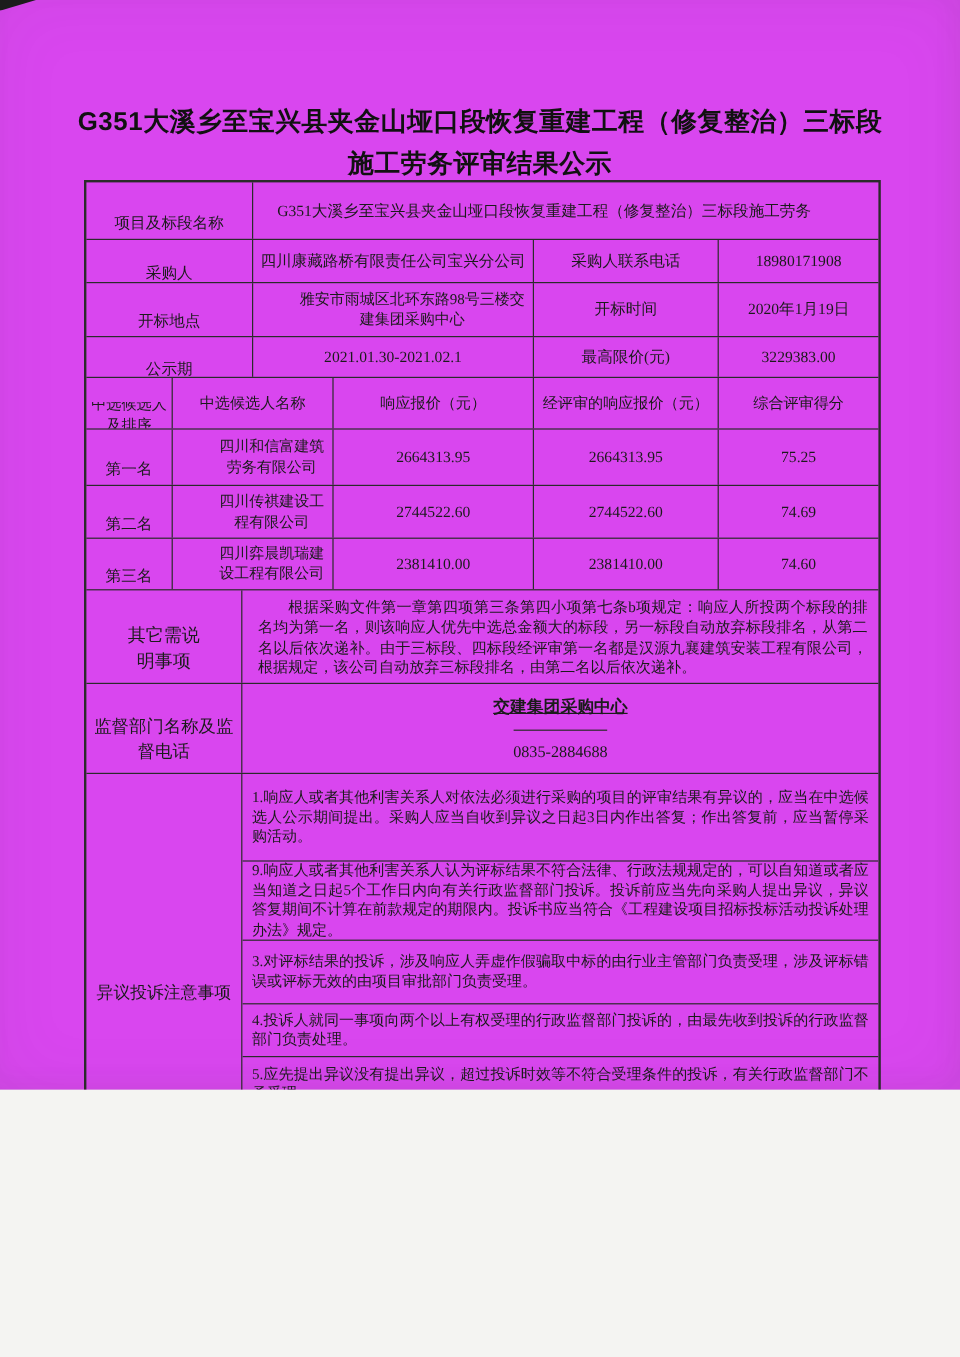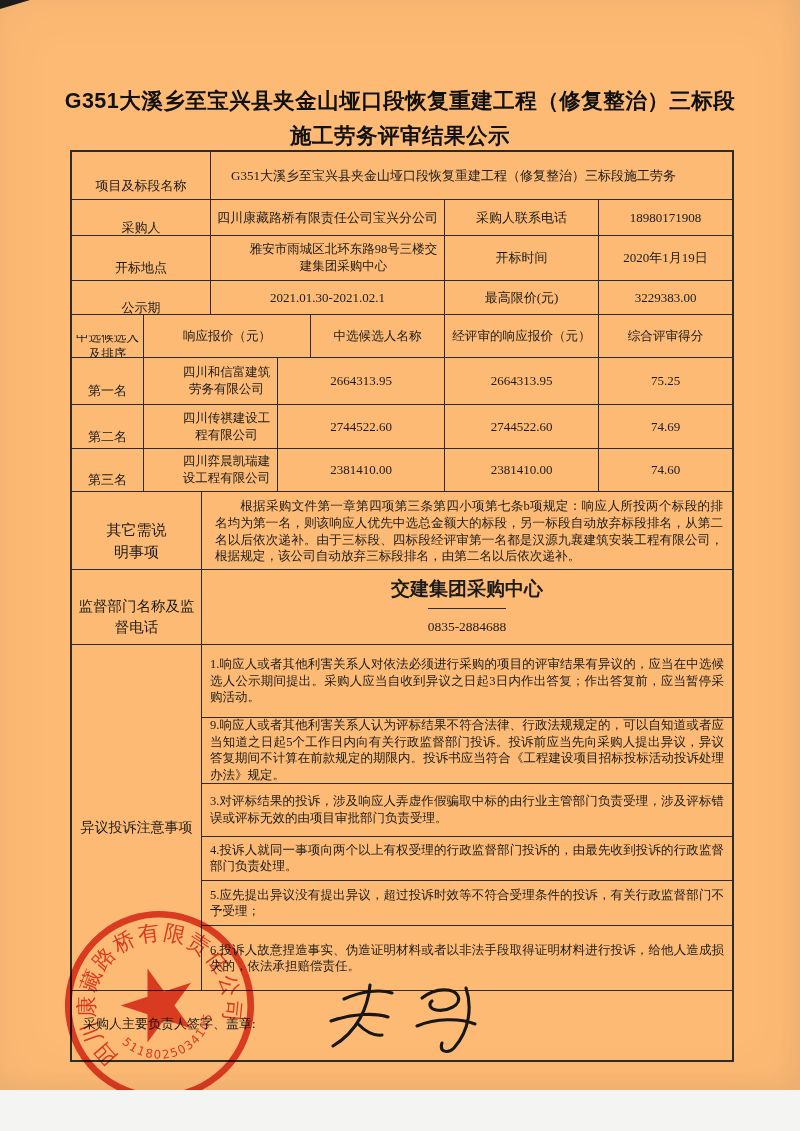--- a/index.html
+++ b/index.html
@@ -1,17 +1,17 @@
 <!DOCTYPE html>
 <html><head>
 <meta charset="utf-8">
 <style>
   html,body{margin:0;padding:0;}
   body{width:800px;height:1131px;background:#f4f4f2;font-family:"Liberation Serif","DejaVu Serif",serif;}
-  .sheet{position:relative;width:800px;height:1090px;background:#fdba74;color:#1b1b1b;overflow:hidden;
+  .sheet{position:relative;width:800px;height:908px;background:#d946ef;color:#1b1b1b;overflow:hidden;
          box-shadow:inset 0 0 55px rgba(90,90,85,.07), inset -6px -6px 18px rgba(90,90,85,.06);}
   .corner-mark{position:absolute;top:0;left:0;width:30px;height:9px;background:#1c1c1c;
          clip-path:polygon(0 0,100% 0,0 100%);}
   .title{position:absolute;top:84px;left:60px;width:680px;text-align:center;
          font-family:"Liberation Sans","DejaVu Sans",sans-serif;font-weight:700;
          font-size:21.5px;line-height:35px;letter-spacing:.5px;color:#111;}
   .tbl{position:absolute;left:70px;top:150px;width:664px;border:2px solid #2b2b2b;box-sizing:border-box;
        font-size:13px;}
   .row{display:flex;border-top:1.5px solid #2b2b2b;box-sizing:border-box;}
   .row.first{border-top:none;}
@@ -28,21 +28,21 @@
   .rankhdr span{display:inline-block;width:64px;}
   .name{font-size:12.5px;line-height:17px;padding-left:36px;}
   .narrow{display:inline-block;width:64px;font-size:15px;line-height:22px;}
   .mid{display:inline-block;width:120px;font-size:14.5px;line-height:21px;}
   .objlabel{font-size:14px;}
   .para{display:block;text-align:justify;padding:6px 9px 4px 13px;font-size:12.6px;line-height:16.8px;}
   .indent{text-indent:2em;}
   .stack{flex:1;display:flex;flex-direction:column;padding:0;}
   .sub{display:flex;align-items:center;justify-content:center;box-sizing:border-box;}
   .sub + .sub{border-top:1.5px solid #2b2b2b;}
-  .sub1{height:38px;font-size:19px;font-weight:700;}
+  .sub1{height:38px;font-size:14px;font-weight:700;text-decoration:underline;}
   .sub2{flex:1;font-size:13.5px;}
   .obj{display:flex;align-items:center;box-sizing:border-box;padding:3px 8px;}
   .obj + .obj{border-top:1.5px solid #2b2b2b;}
   .obj p{margin:0;text-align:justify;font-size:12.5px;line-height:16.4px;}
   .o1{height:72px}.o2{height:66px}.o3{height:53px}.o4{height:45px}.o5{height:45px}.o6{height:65px}
   .sigrow{position:relative;height:70px;}
   .siglabel{position:absolute;left:11px;top:24px;font-size:13px;}
   .stamp{position:absolute;left:57px;top:903px;mix-blend-mode:multiply;opacity:.88;}
   .signature{position:absolute;left:318px;top:974px;}
 </style>
@@ -79,22 +79,22 @@
       <div class="c nol w138">公示期</div>
       <div class="c w234">2021.01.30-2021.02.1</div>
       <div class="c w154">最高限价(元)</div>
       <div class="c fx">3229383.00</div>
     </div>
 
     <div class="row h43 hdr">
       <div class="c nol w71 rankhdr">
           <span>中选候选人及排序</span>
         </div>
+      <div class="c w134">中选候选人名称</div>
       <div class="c w167">响应报价（元）</div>
-      <div class="c w134">中选候选人名称</div>
       <div class="c w154">经评审的响应报价（元）</div>
       <div class="c fx">综合评审得分</div>
     </div>
 
     <div class="row h47">
       <div class="c nol w71">第一名</div>
       <div class="c w134 name">四川和信富建筑劳务有限公司</div>
       <div class="c w167">2664313.95</div>
       <div class="c w154">2664313.95</div>
       <div class="c fx">75.25</div>

